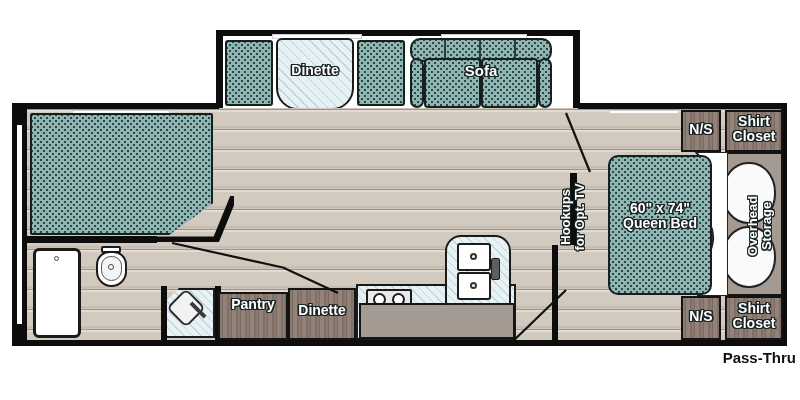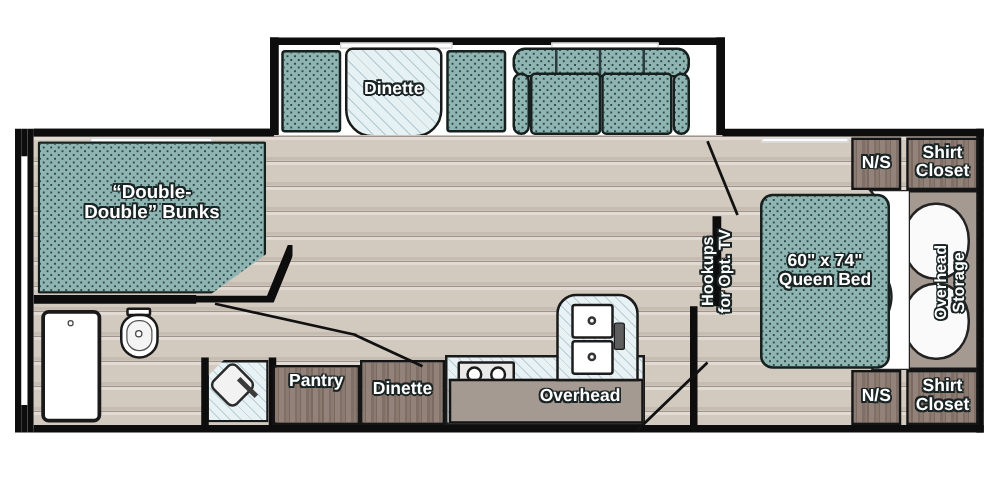--- a/index.html
+++ b/index.html
@@ -91,20 +91,21 @@
   <div class="lab" style="left:276px;top:63px;width:78px;font-size:14px;">Dinette</div>
 
   <div class="abs fabric" style="left:410px;top:38px;width:142px;height:24px;border-radius:10px;"></div>
   <div class="abs" style="left:444px;top:40px;width:2px;height:20px;background:#2a3c3b;"></div>
   <div class="abs" style="left:479px;top:40px;width:2px;height:20px;background:#2a3c3b;"></div>
   <div class="abs" style="left:514px;top:40px;width:2px;height:20px;background:#2a3c3b;"></div>
   <div class="abs fabric" style="left:410px;top:58px;width:14px;height:50px;border-radius:7px;"></div>
   <div class="abs fabric" style="left:538px;top:58px;width:14px;height:50px;border-radius:7px;"></div>
   <div class="abs fabric" style="left:424px;top:58px;width:57px;height:50px;border-radius:4px;"></div>
   <div class="abs fabric" style="left:481px;top:58px;width:57px;height:50px;border-radius:4px;"></div>
+  <div class="lab" style="left:424px;top:63px;width:114px;font-size:15px;">Sofa</div>
 
   <div class="abs wall" style="left:12px;top:103px;width:5px;height:243px;"></div>
   <div class="abs wall" style="left:22px;top:103px;width:5px;height:243px;"></div>
   <div class="abs wall" style="left:17px;top:103px;width:5px;height:22px;"></div>
   <div class="abs wall" style="left:17px;top:324px;width:5px;height:22px;"></div>
 
   <div class="abs floor" style="left:27px;top:108px;width:760px;height:234px;"></div>
 
   <div class="abs wall" style="left:27px;top:103px;width:192px;height:6px;"></div>
   <div class="abs wall" style="left:578px;top:103px;width:209px;height:6px;"></div>
@@ -114,22 +115,20 @@
   <div class="abs wall" style="left:27px;top:103px;width:192px;height:6px;"></div>
   <div class="abs trim" style="left:72px;top:110px;width:98px;height:4px;"></div>
   <div class="abs fabric" style="left:30px;top:113px;width:183px;height:122px;border-radius:2px;
               clip-path:polygon(0 0,100% 0,100% 74%,76% 100%,0 100%);"></div>
   <div class="abs" style="left:150px;top:196px;width:84px;height:46px;background:transparent;">
     <svg width="84" height="46" viewBox="0 0 84 46">
       <path d="M0 44 L66 44 L84 0" stroke="#0d0d0d" stroke-width="7" fill="none"></path>
     </svg>
   </div>
   <div class="abs wall" style="left:27px;top:236px;width:130px;height:7px;"></div>
-  <div class="lab" style="left:34px;top:146px;width:175px;font-size:15px;">“Double-
-Double” Bunks</div>
 
   <div class="abs white" style="left:33px;top:248px;width:48px;height:90px;border-radius:6px;border-width:3px;"></div>
   <div class="abs circ" style="left:54px;top:256px;width:5px;height:5px;background:#fff;border:1.5px solid #444;"></div>
 
   <div class="abs" style="left:101px;top:246px;width:20px;height:7px;background:#fff;border:2px solid #1a1a1a;border-radius:2px;"></div>
   <div class="abs" style="left:96px;top:251px;width:31px;height:36px;background:#fff;border:2px solid #1a1a1a;
               border-radius:14px 14px 16px 16px;"></div>
   <div class="abs" style="left:101px;top:256px;width:21px;height:25px;background:#f4f4f4;border:1.5px solid #555;
               border-radius:11px 11px 12px 12px;"></div>
   <div class="abs circ" style="left:108px;top:264px;width:6px;height:6px;background:#fff;border:1.5px solid #444;"></div>
@@ -149,21 +148,20 @@
   <div class="lab" style="left:288px;top:303px;width:68px;font-size:14px;">Dinette</div>
 
   <div class="abs whitecab" style="left:356px;top:284px;width:160px;height:56px;border-radius:0 0 0 0;"></div>
 
   <div class="abs" style="left:366px;top:289px;width:46px;height:23px;background:#e9e9e9;border:2px solid #1c1c1c;border-radius:2px;"></div>
   <div class="abs circ" style="left:373px;top:293px;width:13px;height:13px;background:#fff;border:2px solid #1c1c1c;"></div>
   <div class="abs circ" style="left:392px;top:293px;width:13px;height:13px;background:#fff;border:2px solid #1c1c1c;"></div>
   <div class="lab" style="left:363px;top:309px;width:54px;font-size:14px;">Micro</div>
 
   <div class="abs grayunit" style="left:359px;top:303px;width:156px;height:36px;border-width:2px;"></div>
-  <div class="lab" style="left:414px;top:309px;width:100px;font-size:14px;">Overhead</div>
 
   <div class="abs whitecab" style="left:445px;top:235px;width:66px;height:70px;border-radius:16px 16px 0 0;"></div>
   <div class="abs" style="left:457px;top:243px;width:34px;height:28px;background:#fff;border:2px solid #1c1c1c;border-radius:3px;"></div>
   <div class="abs circ" style="left:470px;top:253px;width:7px;height:7px;background:#fff;border:2px solid #333;"></div>
   <div class="abs" style="left:457px;top:272px;width:34px;height:28px;background:#fff;border:2px solid #1c1c1c;border-radius:3px;"></div>
   <div class="abs circ" style="left:470px;top:282px;width:7px;height:7px;background:#fff;border:2px solid #333;"></div>
   <div class="abs" style="left:491px;top:258px;width:9px;height:22px;background:#5e5e5e;border:1.5px solid #1c1c1c;border-radius:2px;"></div>
 
   <div class="abs wall" style="left:570px;top:173px;width:7px;height:72px;"></div>
   <div class="abs wall" style="left:552px;top:245px;width:6px;height:95px;"></div>
@@ -203,14 +201,15 @@
   <div class="abs" style="left:694px;top:152px;width:34px;height:144px;">
     <svg width="34" height="144" viewBox="0 0 34 144">
       <path d="M2 0 C28 30, 4 48, 16 72 C28 96, 2 114, 4 144 L34 144 L34 0 Z" fill="#ffffff" stroke="#222" stroke-width="2"></path>
     </svg>
   </div>
 
   <div class="abs fabric" style="left:608px;top:155px;width:104px;height:140px;border-radius:10px;"></div>
   <div class="lab" style="left:604px;top:201px;width:112px;font-size:14px;">60" x 74"
 Queen Bed</div>
 
+  <div class="lab dark" style="left:700px;top:350px;width:96px;font-size:15px;text-align:right;">Pass-Thru</div>
 
 </div>
 
 </body></html>

